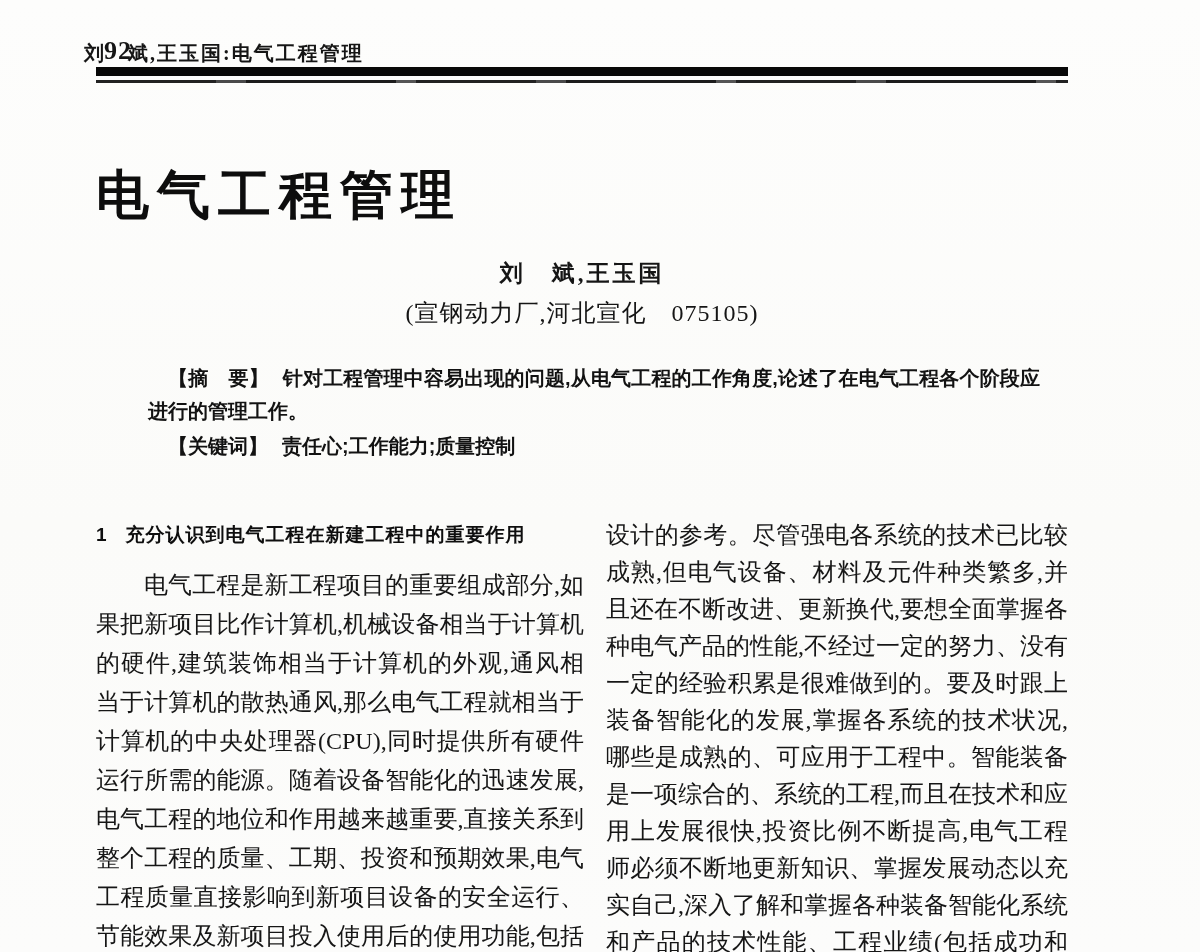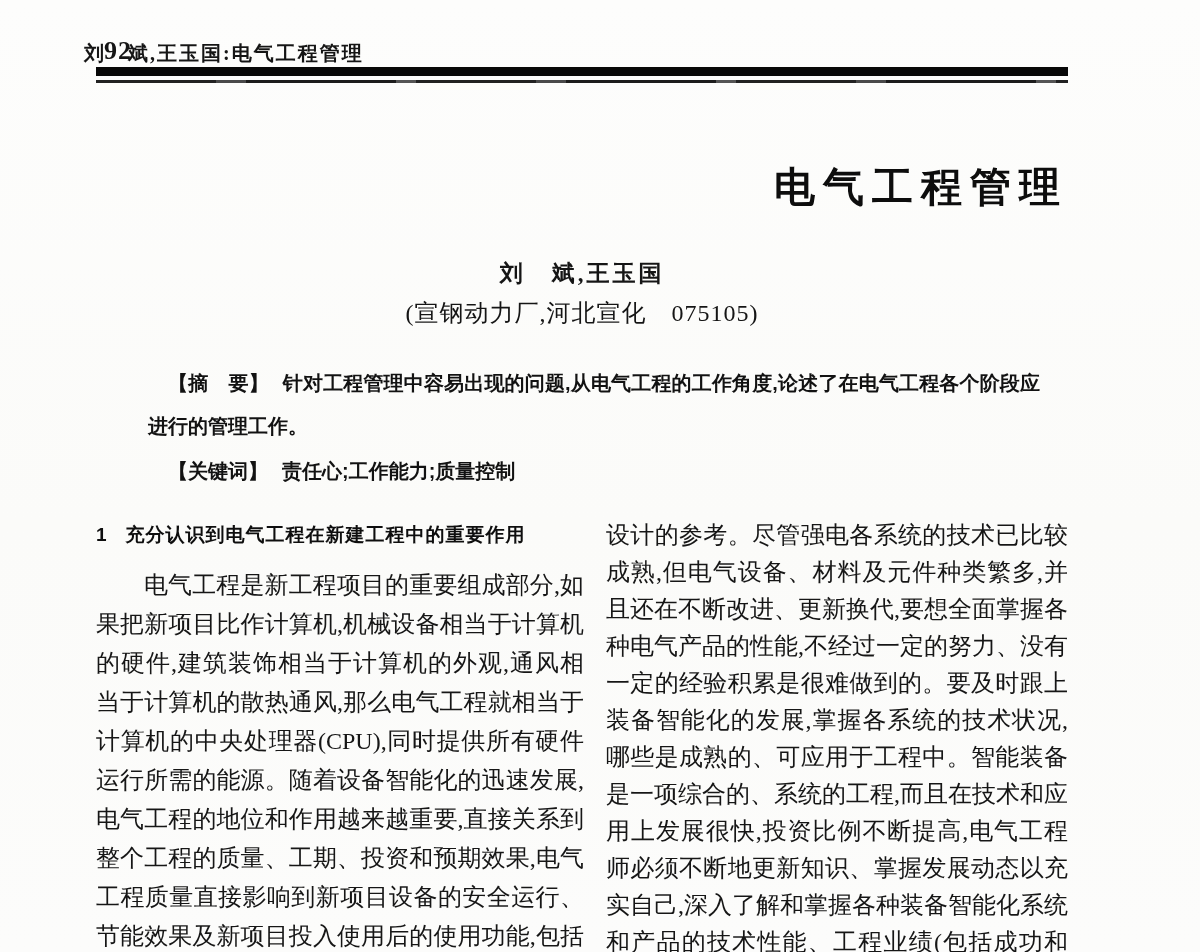--- a/index.html
+++ b/index.html
@@ -61,22 +61,22 @@
       #222 0px, #222 120px, #4a4a4a 120px, #4a4a4a 150px,
       #1c1c1c 150px, #1c1c1c 300px, #555 300px, #555 320px);
   }
   
   .title {
     position: absolute;
     top: 160px;
     left: 96px;
     width: 972px;
     margin: 0;
-    text-align: right;
-    font-size: 41px;
+    text-align: left;
+    font-size: 53px;
     font-weight: 700;
     letter-spacing: 8px;
     color: #0d0d0d;
   }
   .authors {
     position: absolute;
     top: 258px;
     left: 96px;
     width: 972px;
     text-align: center;
@@ -99,21 +99,21 @@
     top: 362px;
     left: 148px;
     width: 892px;
     font-family: "Liberation Sans", "DejaVu Sans", sans-serif;
     font-weight: 700;
     color: #121212;
   }
   .meta p {
     margin: 0;
     font-size: 20px;
-    line-height: 43px;
+    line-height: 33px;
     text-align: justify;
   }
   .meta .abstract { text-indent: 20px; }
   .meta .keywords { text-indent: 20px; margin-top: 2px; }
   .meta .label { margin-right: 14px; }
   
   .columns {
     position: absolute;
     top: 512px;
     left: 96px;

